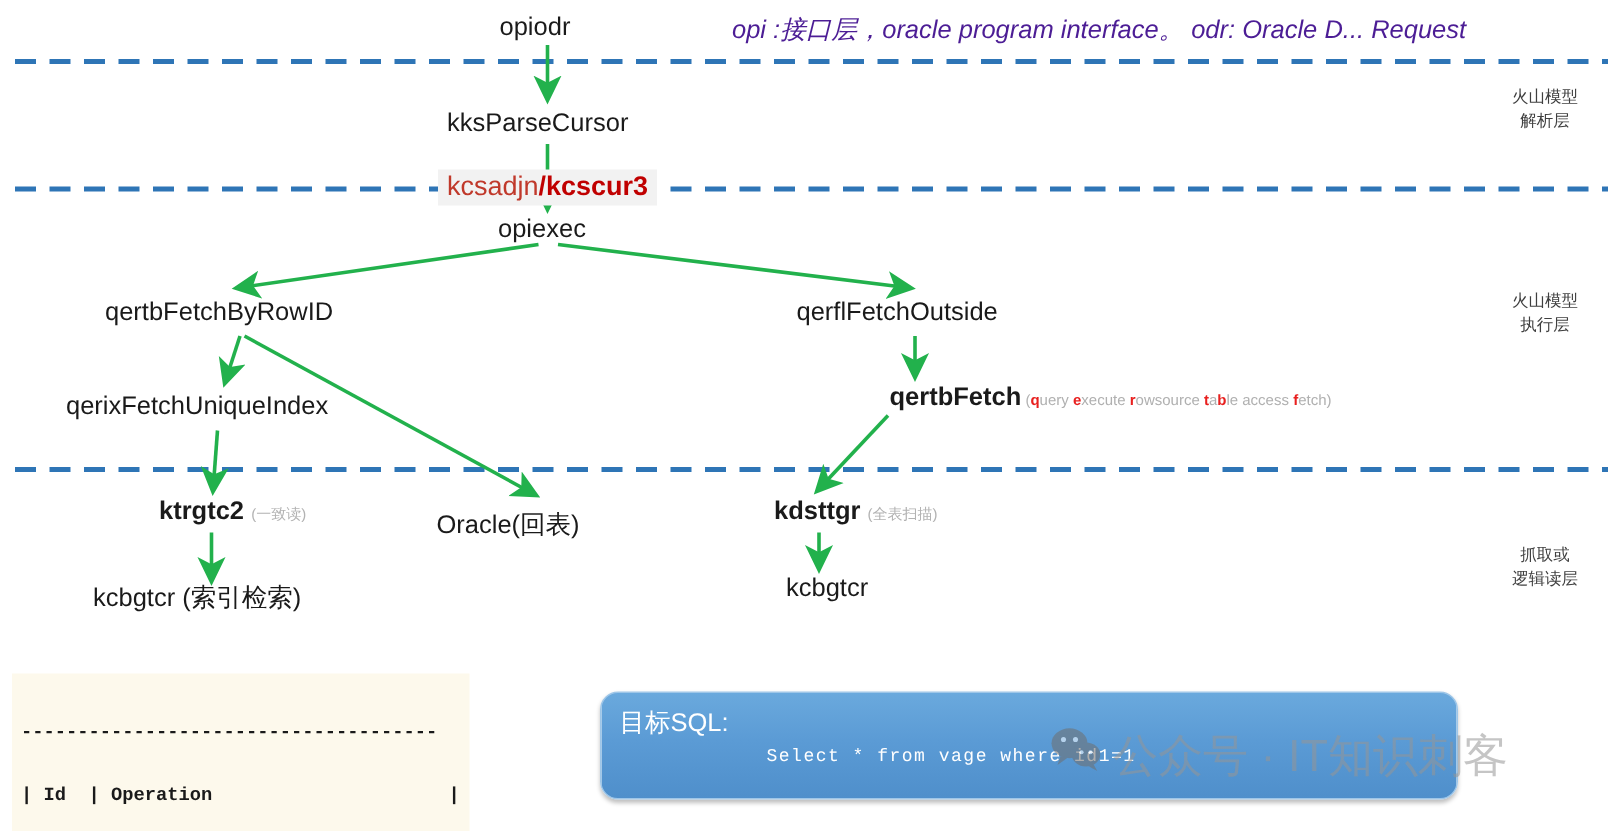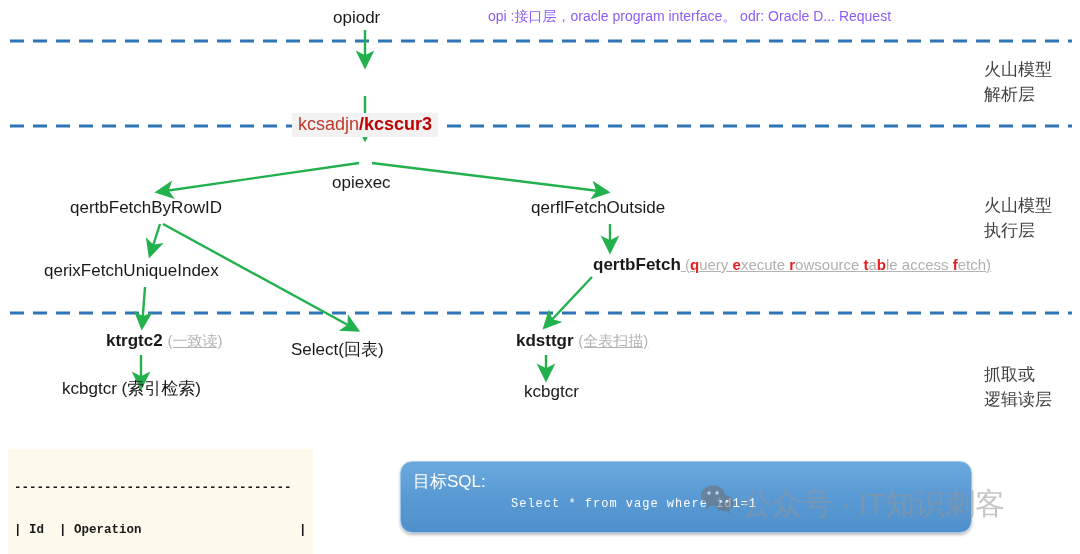--- a/index.html
+++ b/index.html
@@ -8,27 +8,27 @@
     background:#ffffff;
     font-family:"Liberation Sans","DejaVu Sans",sans-serif;
     position:relative;overflow:hidden;
     color:#262626;
   }
   #stage{position:absolute;left:0;top:0;width:1080px;height:528px;}
   svg.arrows{position:absolute;left:0;top:0;width:1080px;height:554px;pointer-events:none;}
 
   .node{position:absolute;white-space:nowrap;font-size:17px;color:#1a1a1a;}
   .node.bold{font-weight:bold;}
-  .ann{color:#b3b3b3;font-size:15px;text-decoration:underline;}
+  .ann{color:#b3b3b3;font-size:10px;}
   .ann-red{color:#e8201f;font-weight:bold;}
   .ann-grey{color:#b0b0b0;}
 
-  .toptext{position:absolute;font-size:14px;color:#8b5cf6;white-space:nowrap;}
+  .toptext{position:absolute;font-size:17px;color:#4c1d95;white-space:nowrap;font-style:italic;}
 
-  .layer-label{position:absolute;font-size:17px;color:#3f3f3f;line-height:1.45;white-space:nowrap;}
+  .layer-label{position:absolute;font-size:11px;color:#3f3f3f;text-align:center;line-height:1.45;white-space:nowrap;}
 
   .mid-label{position:absolute;white-space:nowrap;background:#f2f2f2;padding:1px 6px 2px 6px;font-size:18px;}
   .mid-label .a{color:#c0392b;text-align:center;}
   .mid-label .b{color:#c00000;font-weight:bold;}
 
   
   .plan{
     position:absolute;
     background:#fdf9ec;
     font-family:"Liberation Mono","DejaVu Sans Mono",monospace;
@@ -119,52 +119,53 @@
   <div class="layer-label" style="left:984px;top:194px;width:92px;">
     <div>火山模型</div>
     <div>执行层</div>
   </div>
 
   <div class="layer-label" style="left:984px;top:363px;width:92px;">
     <div>抓取或</div>
     <div>逻辑读层</div>
   </div>
 
+  <div class="node" style="left:298px;top:72px;">kksParseCursor</div>
 
   <div class="mid-label" style="left:292px;top:113px;">
     <span class="a">kcsadjn</span><span class="b">/kcscur3</span>
   </div>
 
-  <div class="node" style="left:332px;top:143px;margin-top:30px;">opiexec</div>
+  <div class="node" style="left:332px;top:143px;">opiexec</div>
 
   <div class="node" style="left:70px;top:198px;">qertbFetchByRowID</div>
 
   <div class="node" style="left:531px;top:198px;">qerflFetchOutside</div>
 
   <div class="node" style="left:44px;top:261px;">qerixFetchUniqueIndex</div>
 
   <div class="node bold" style="left:593px;top:255px;">
     <span>qertbFetch</span><span class="ann" style="font-weight:normal;">
       <span>(</span><span class="ann-red">q</span><span class="ann-grey">uery </span><span class="ann-red">e</span><span class="ann-grey">xecute </span><span class="ann-red">r</span><span class="ann-grey">owsource </span><span class="ann-red">t</span><span class="ann-grey">a</span><span class="ann-red">b</span><span class="ann-grey">le access </span><span class="ann-red">f</span><span class="ann-grey">etch)</span>
     </span>
   </div>
 
   <div class="node bold" style="left:106px;top:331px;">
     <span>ktrgtc2</span>
     <span class="ann" style="font-weight:normal;">(一致读)</span>
   </div>
 
-  <div class="node" style="left:291px;top:338px;">Select(回表)</div>
+  <div class="node" style="left:291px;top:338px;">Oracle(回表)</div>
 
   <div class="node bold" style="left:516px;top:331px;">
     <span>kdsttgr</span>
     <span class="ann" style="font-weight:normal;">(全表扫描)</span>
   </div>
 
-  <div class="node" style="left:62px;top:377px;">kcbgtcr (索引检索)</div>
+  <div class="node" style="left:62px;top:387px;">kcbgtcr (索引检索)</div>
 
   <div class="node" style="left:524px;top:382px;">kcbgtcr</div>
 
   <div class="plan" style="left:8px;top:449px;padding:4px 6px;">
     <div class="sep">-------------------------------------</div>
     <div>| Id  | Operation                     |</div>
     
     
     
     

